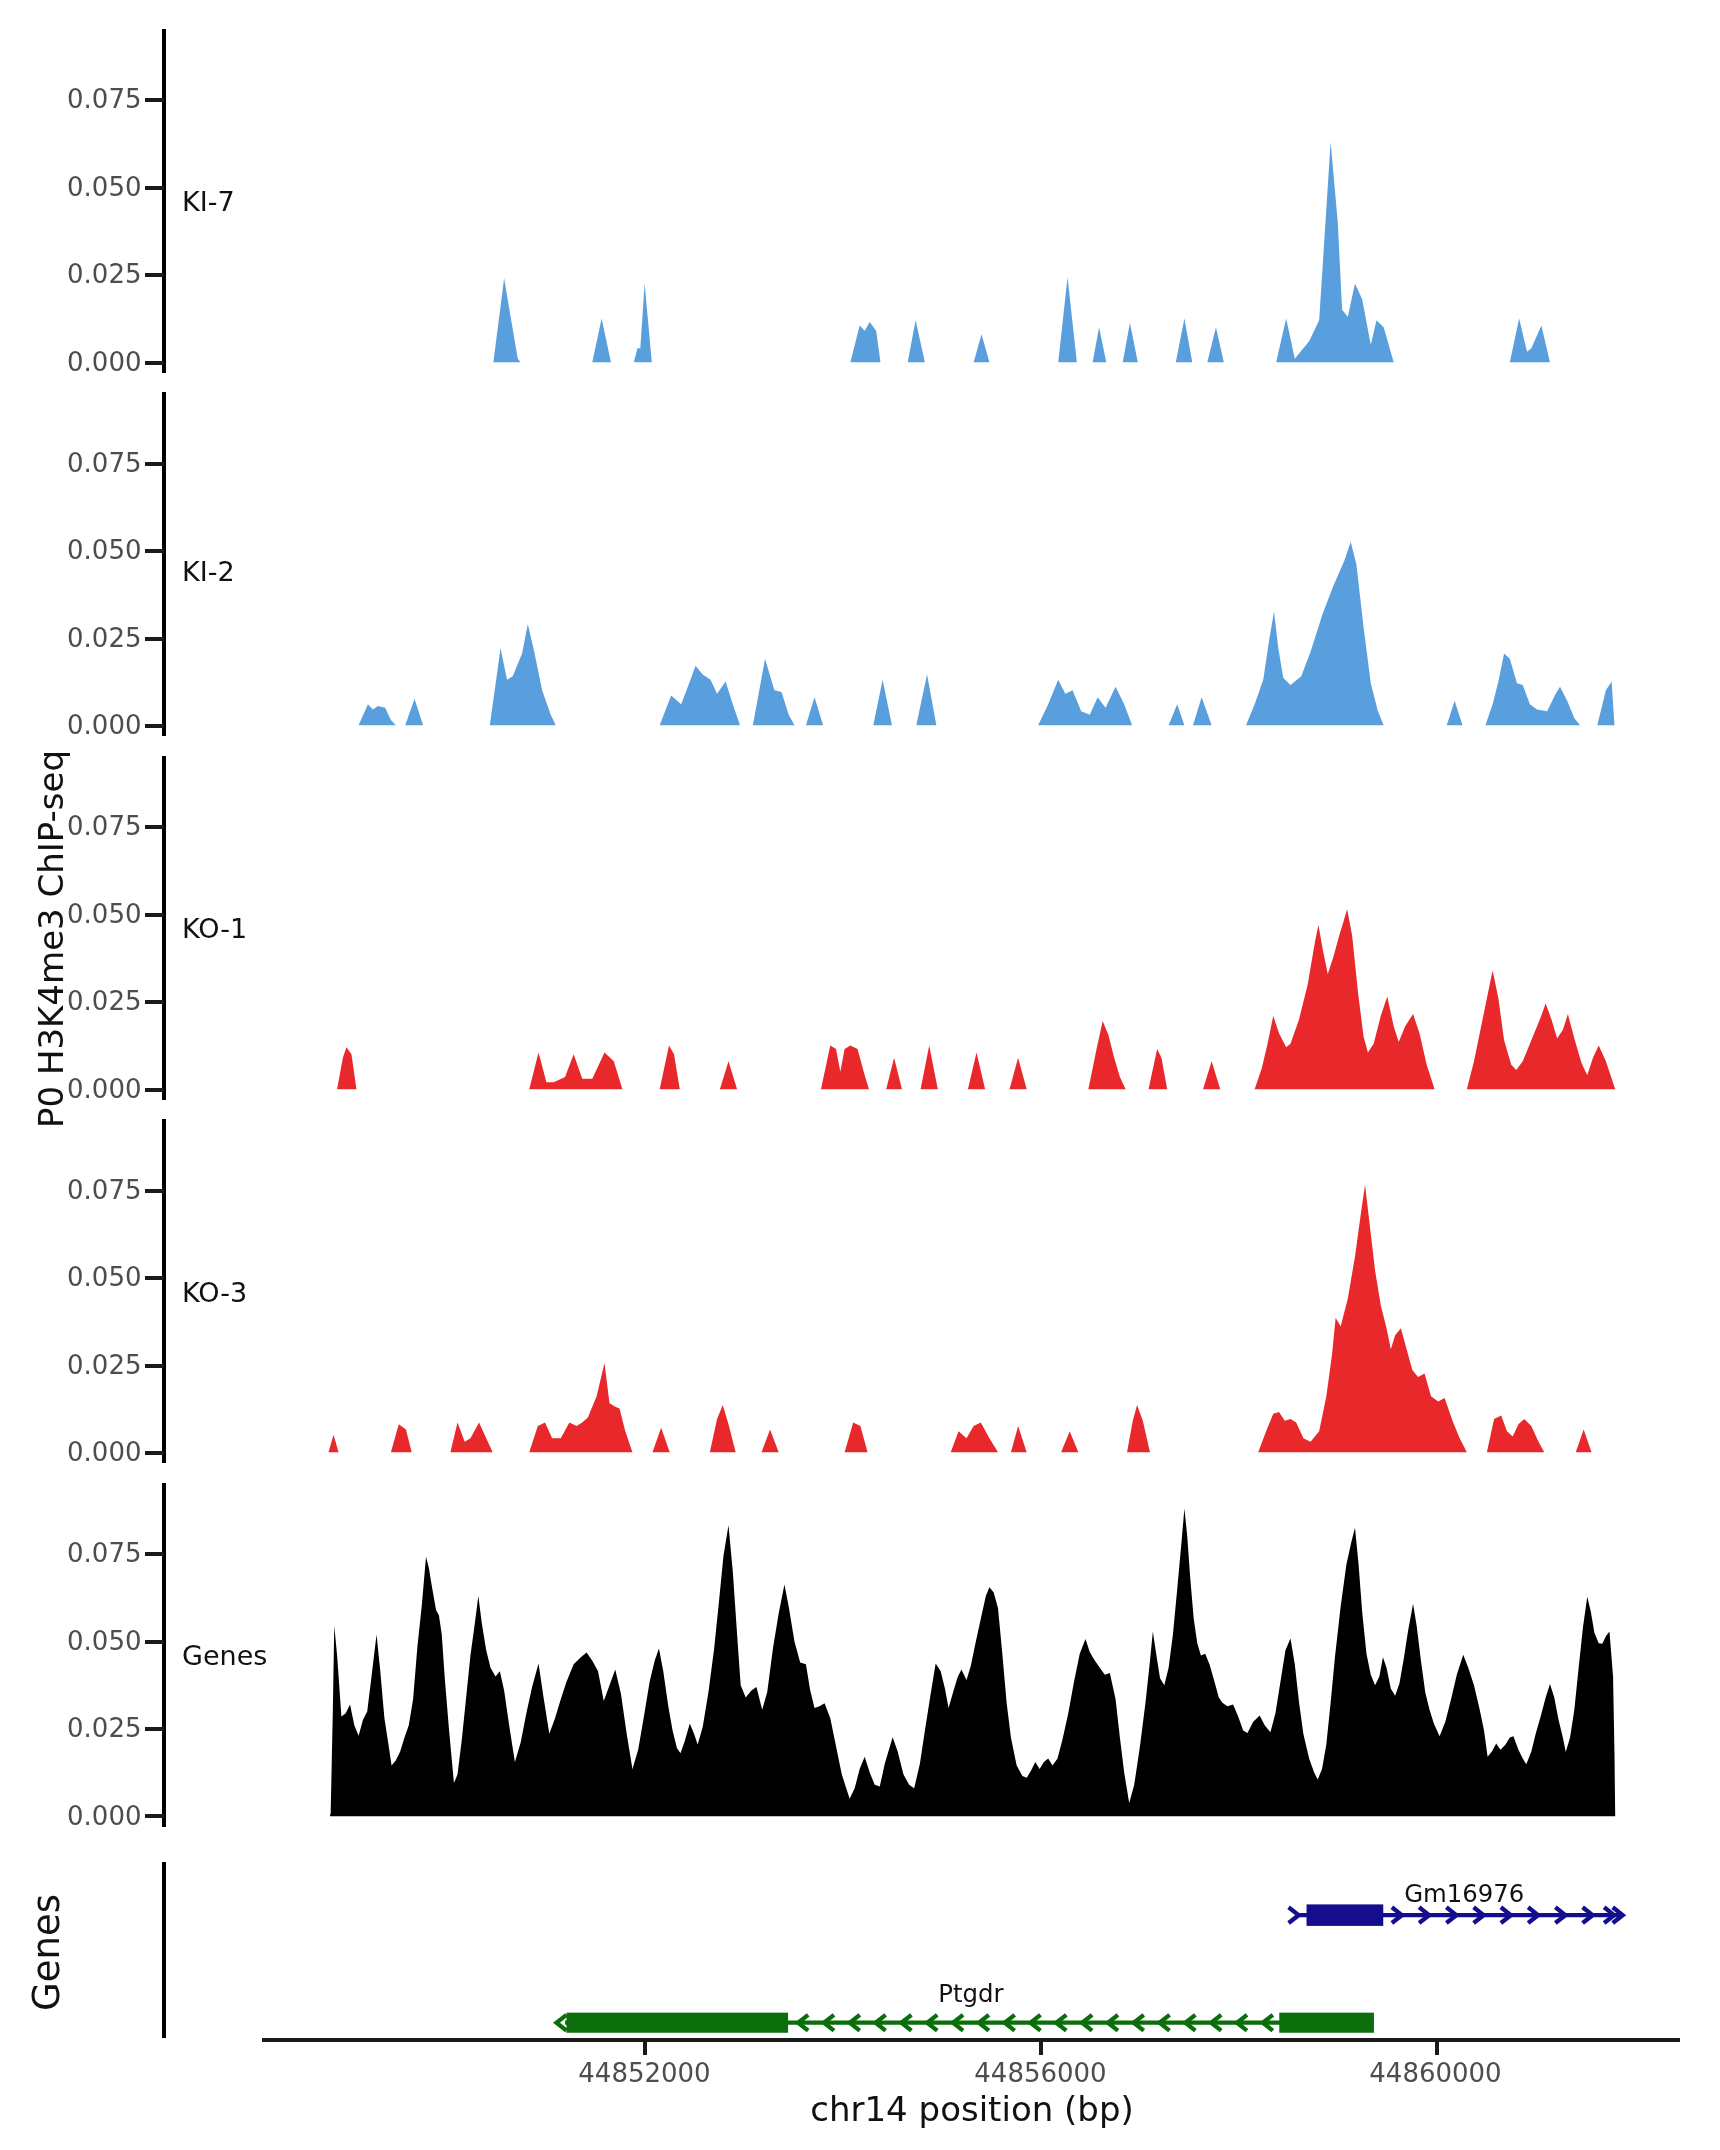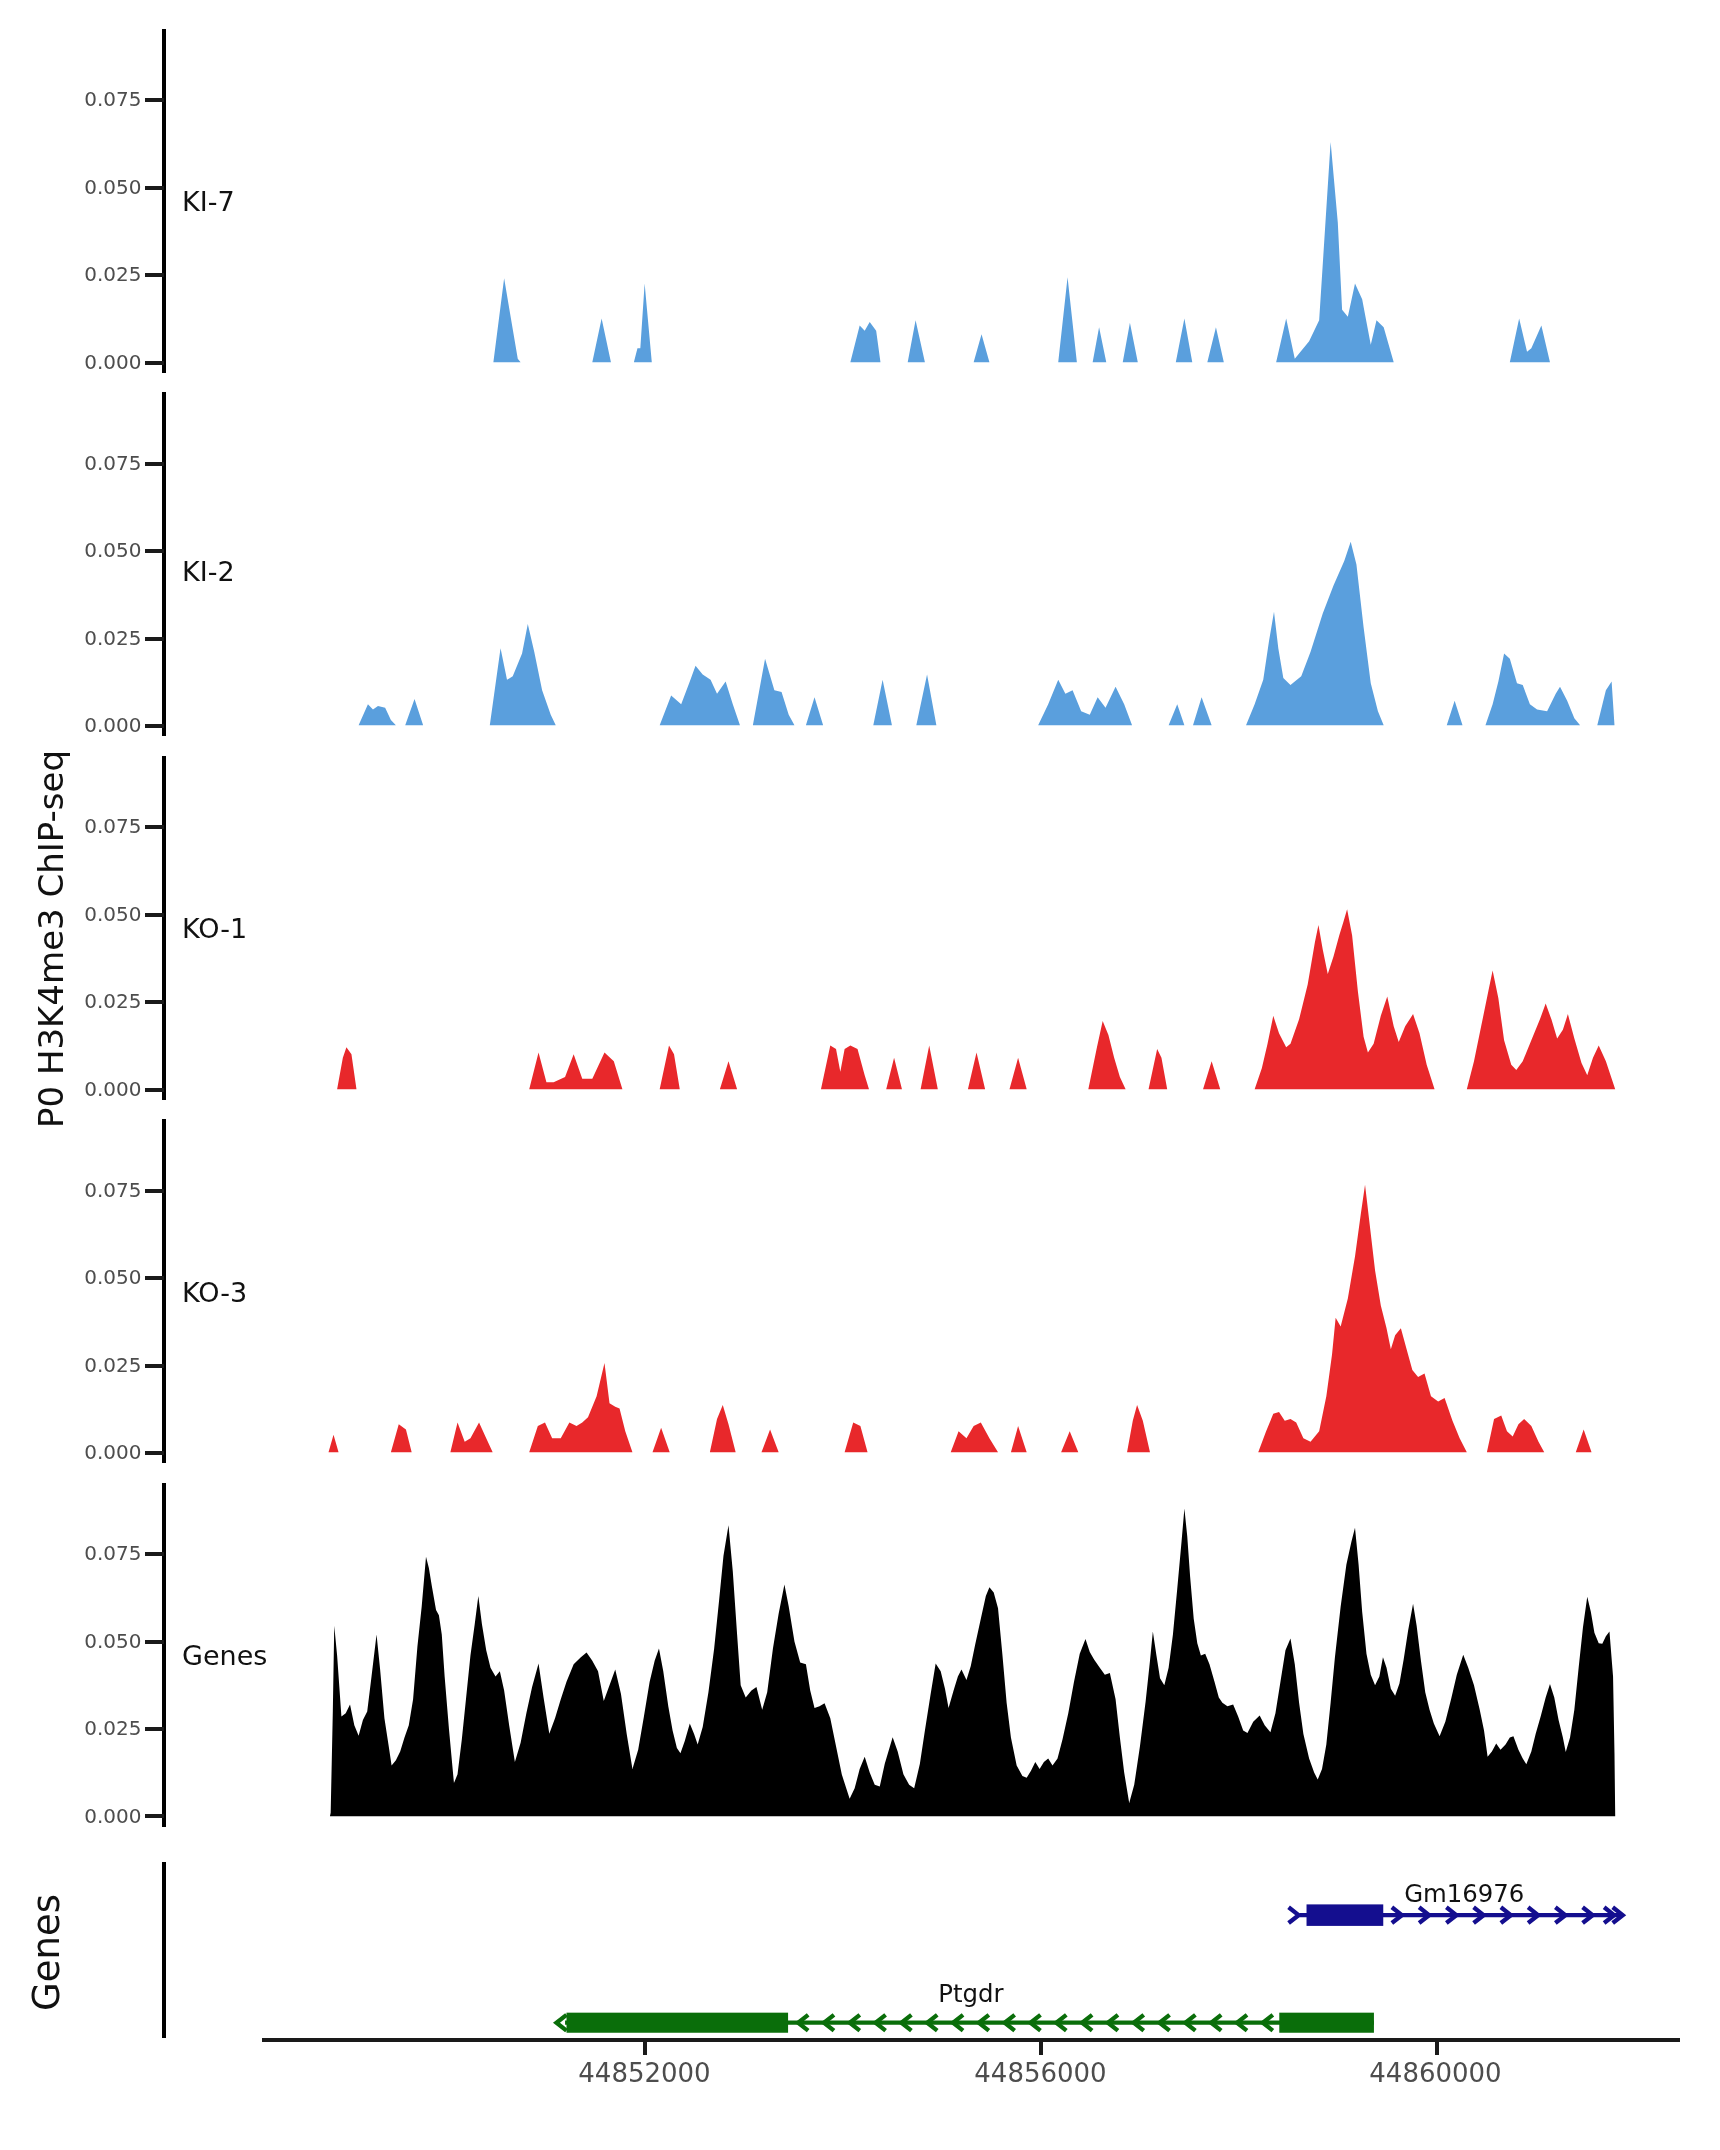--- a/index.html
+++ b/index.html
@@ -1,21 +1,21 @@
 <!DOCTYPE html>
 <html style="font-size:11.5px"><head>
 <meta charset="utf-8">
 <style>
   html,body{margin:0;padding:0;background:#ffffff;}
   #figure{position:relative;width:1721px;height:2151px;background:#ffffff;
           font-family:"DejaVu Sans","Liberation Sans",sans-serif;overflow:hidden;}
   .spine{position:absolute;background:#000000;width:3.6px;}
   .htick{position:absolute;background:#1a1a1a;height:3.6px;}
   .vtick{position:absolute;background:#1a1a1a;width:3.6px;}
-  .ticklabel{position:absolute;color:#4d4d4d;font-size:20px;line-height:29px;text-align:right;}
+  .ticklabel{position:absolute;color:#4d4d4d;font-size:26px;line-height:29px;text-align:right;}
   .xticklabel{position:absolute;color:#4d4d4d;font-size:26px;line-height:29px;text-align:center;}
   .tracklabel{position:absolute;color:#111111;font-size:27px;line-height:32px;}
   .axistitle{position:absolute;color:#111111;font-size:34px;line-height:39px;text-align:center;}
   .rot{transform:rotate(-90deg);transform-origin:left top;}
   .tracksvg{position:absolute;}
 </style>
 </head>
 <body>
 
 <div id="figure">
@@ -133,20 +133,21 @@
         <path d="M 1739 2810 L 1725 2821 L 1739 2832" stroke="#0A6E0A" stroke-width="6" fill="none"></path>
         <path d="M 1775 2810 L 1761 2821 L 1775 2832" stroke="#0A6E0A" stroke-width="6" fill="none"></path>
         <rect x="790" y="2807" width="309" height="28" fill="#0A6E0A"></rect>
         <rect x="1784" y="2807" width="132" height="28" fill="#0A6E0A"></rect>
         <text x="1354" y="2792" text-anchor="middle" font-size="34" fill="#111111">Ptgdr</text>
       </g>
     </svg>
 
   <div class="htick" style="left:262px;top:2038px;width:1418px;"></div>
   <div id="x-ticks"></div>
+  <div class="axistitle" style="left:685px;top:2090px;width:574px;">chr14 position (bp)</div>
 <div class="vtick" style="left: 643px; top: 2042px; height: 13px;"></div>
     <div class="xticklabel" style="left: 537px; top: 2059px; width: 215px;">44852000</div>
     <div class="vtick" style="left: 1039px; top: 2042px; height: 13px;"></div>
     <div class="xticklabel" style="left: 933px; top: 2059px; width: 215px;">44856000</div>
     <div class="vtick" style="left: 1435px; top: 2042px; height: 13px;"></div>
     <div class="xticklabel" style="left: 1328px; top: 2059px; width: 215px;">44860000</div>
   </div>
 
 
 </body></html>

